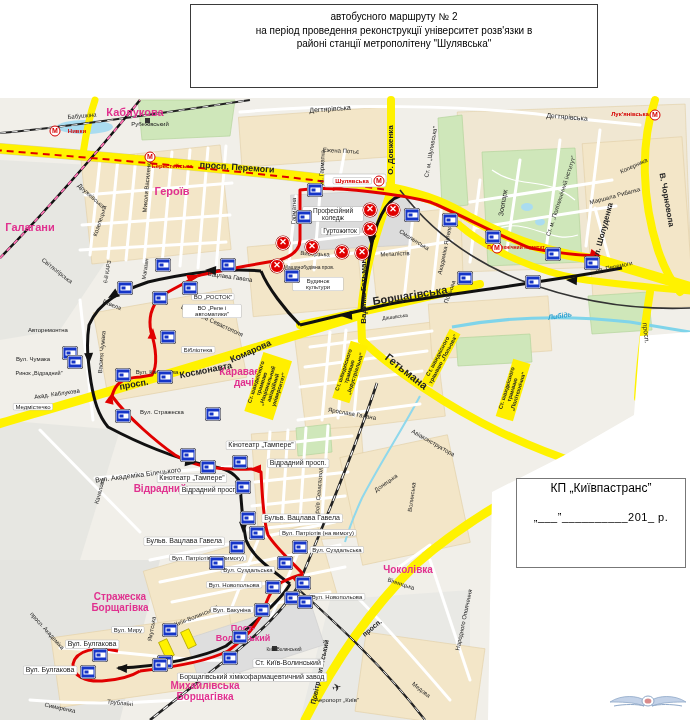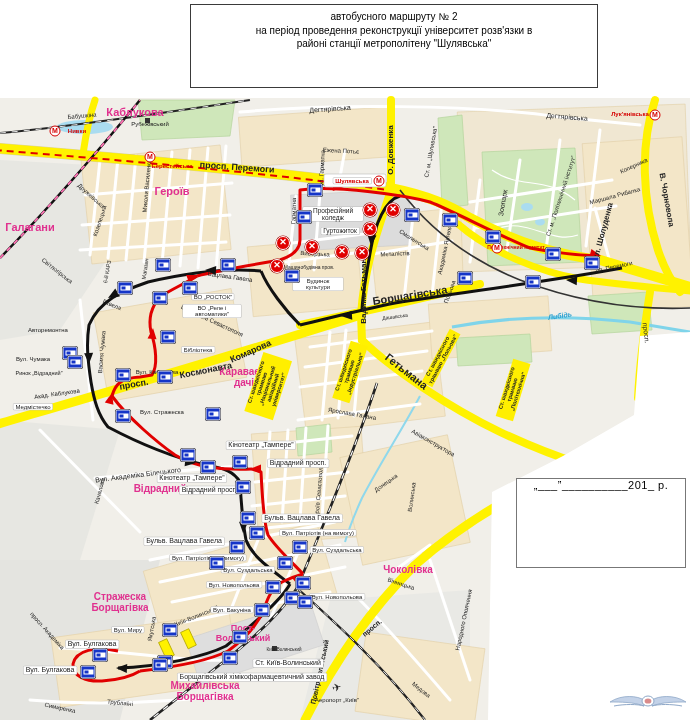--- a/index.html
+++ b/index.html
@@ -9,21 +9,21 @@
   #title-box{position:absolute;left:190px;top:4px;width:408px;height:84px;
     border:1.5px solid #3a3a3a;background:#fff;text-align:center;padding-top:5px;
     box-sizing:border-box;z-index:30;}
   #title-box .t1,#title-box .t3{font-weight:bold;font-size:12px;line-height:1.35;}
   #title-box .t2,#title-box .t4,#title-box .t5{font-size:10px;line-height:1.35;}
   
   #approval-box{position:absolute;left:516px;top:478px;width:170px;height:90px;
     border:1px solid #777;background:#fff;z-index:25;text-align:center;box-sizing:border-box;}
   #approval-box .a1{font-size:12px;margin-top:14px;}
   #approval-box .a2{font-size:12px;margin-top:2px;}
-  #approval-box .a3{font-size:11px;letter-spacing:.5px;}
+  #approval-box .a3{font-size:11px;margin-top:16px;letter-spacing:.5px;}
   
   #map{position:absolute;left:0;top:0;width:690px;height:720px;}
   #map svg{position:absolute;left:0;top:0;}
   .map-label{position:absolute;white-space:nowrap;color:#222;font-size:7px;
     line-height:1.08;text-align:center;z-index:12;pointer-events:none;}
   .district{color:#e0318f;font-weight:bold;z-index:8;}
   .metro{color:#d50000;font-weight:bold;z-index:14;}
   .poi{background:#fff;padding:0 2px;border-radius:1px;z-index:13;
        box-shadow:0 0 0 .5px #bbb;}
   .tram{background:#ffef00;padding:0 1px;font-weight:bold;z-index:9;color:#222;}
@@ -403,20 +403,21 @@
       <div class="map-label tram" style="left: 513px; top: 390px; transform: translate(-50%, -50%) rotate(-73deg); font-size: 5.5px; width: 58px; white-space: normal;">Ст. швидкісного трамваю „Політехнічна”</div>
   </div>
 
   <div id="title-box">
     <div class="t2">автобусного маршруту  № 2</div>
     <div class="t4">на період проведення реконструкції університет розв'язки в</div>
     <div class="t5">районі станції метрополітену "Шулявська"</div>
   </div>
 
   <div id="approval-box">
+    <div class="a2">КП „Київпастранс”</div>
     <div class="a3">„___”__________201_ р.</div>
   </div>
 
   <div id="logo">
     <svg width="80" height="30" viewBox="0 0 80 30">
       <path d="M2,16 C14,8 30,10 36,14 L36,20 C26,16 12,16 2,16 Z" fill="#c3d2e8" stroke="#8fa8c8" stroke-width="0.8"></path>
       <path d="M78,16 C66,8 50,10 44,14 L44,20 C54,16 68,16 78,16 Z" fill="#c3d2e8" stroke="#8fa8c8" stroke-width="0.8"></path>
       <path d="M6,20 C16,18 30,18 36,20 M44,20 C50,18 64,18 74,20" stroke="#8fa8c8" stroke-width="1" fill="none"></path>
       <ellipse cx="40" cy="15" rx="6" ry="5" fill="#fff" stroke="#8fa8c8" stroke-width="1"></ellipse>
       <ellipse cx="40" cy="15" rx="3.4" ry="2.6" fill="#d98b8b"></ellipse>

